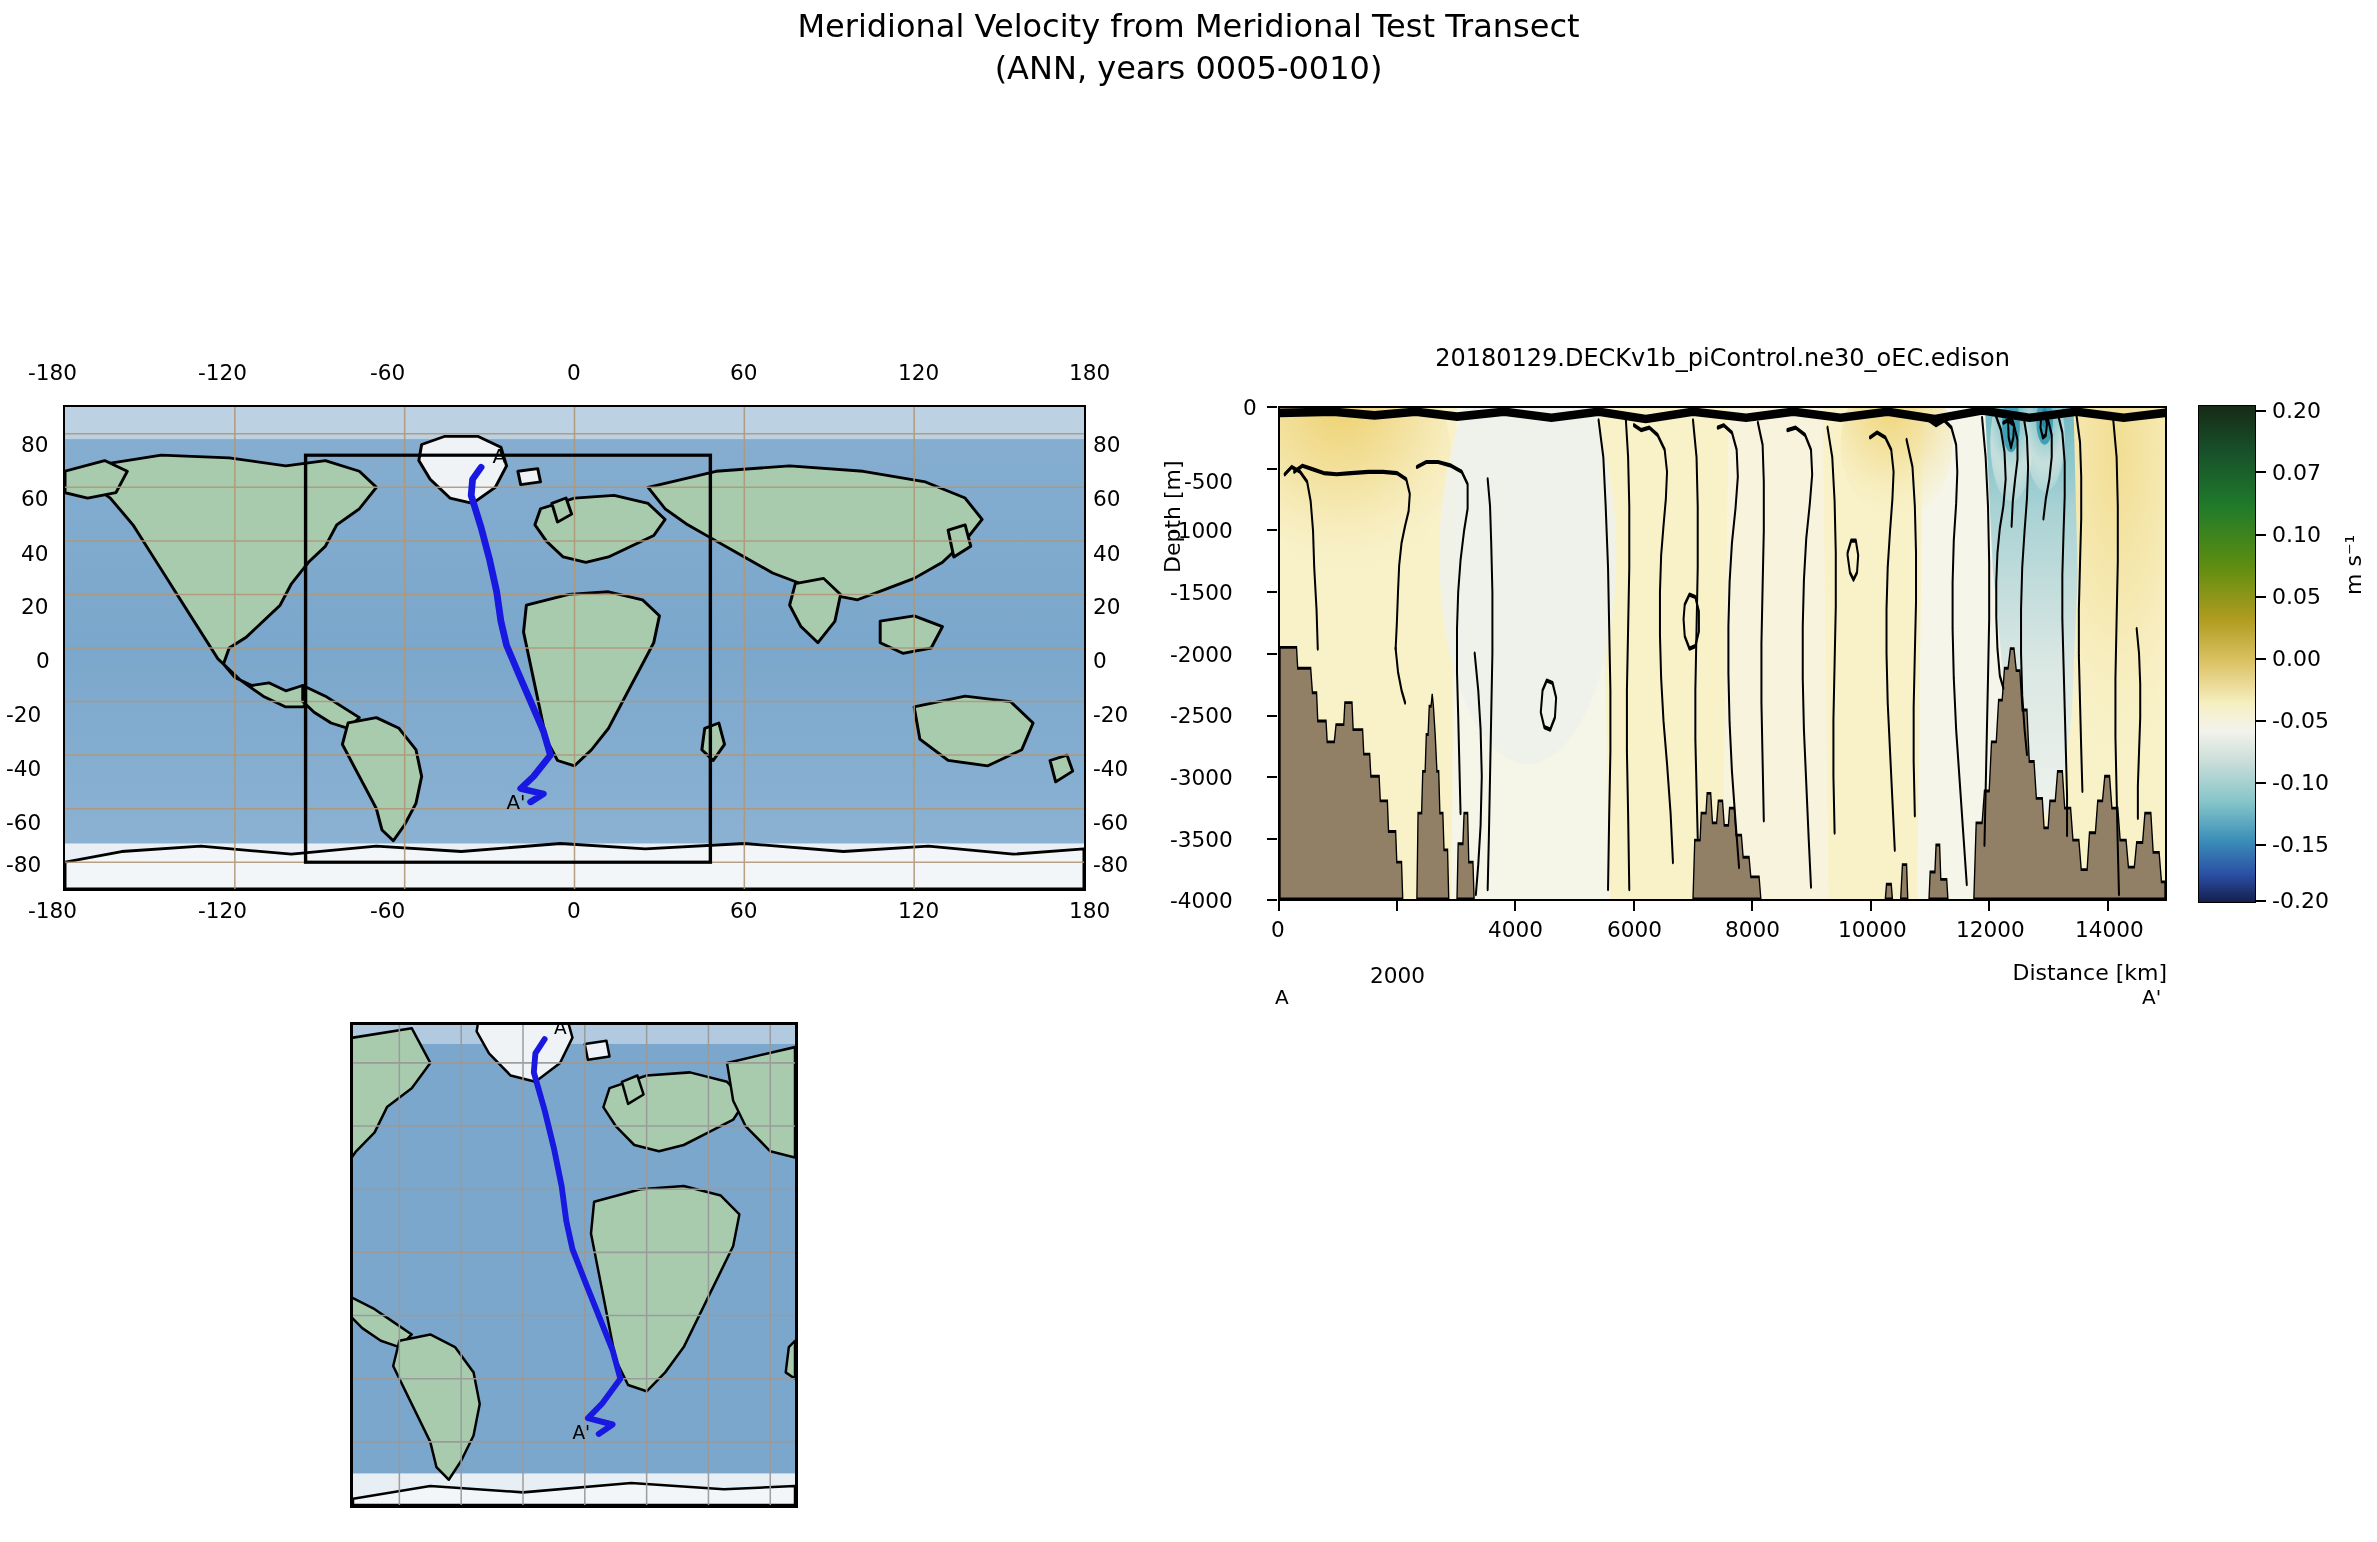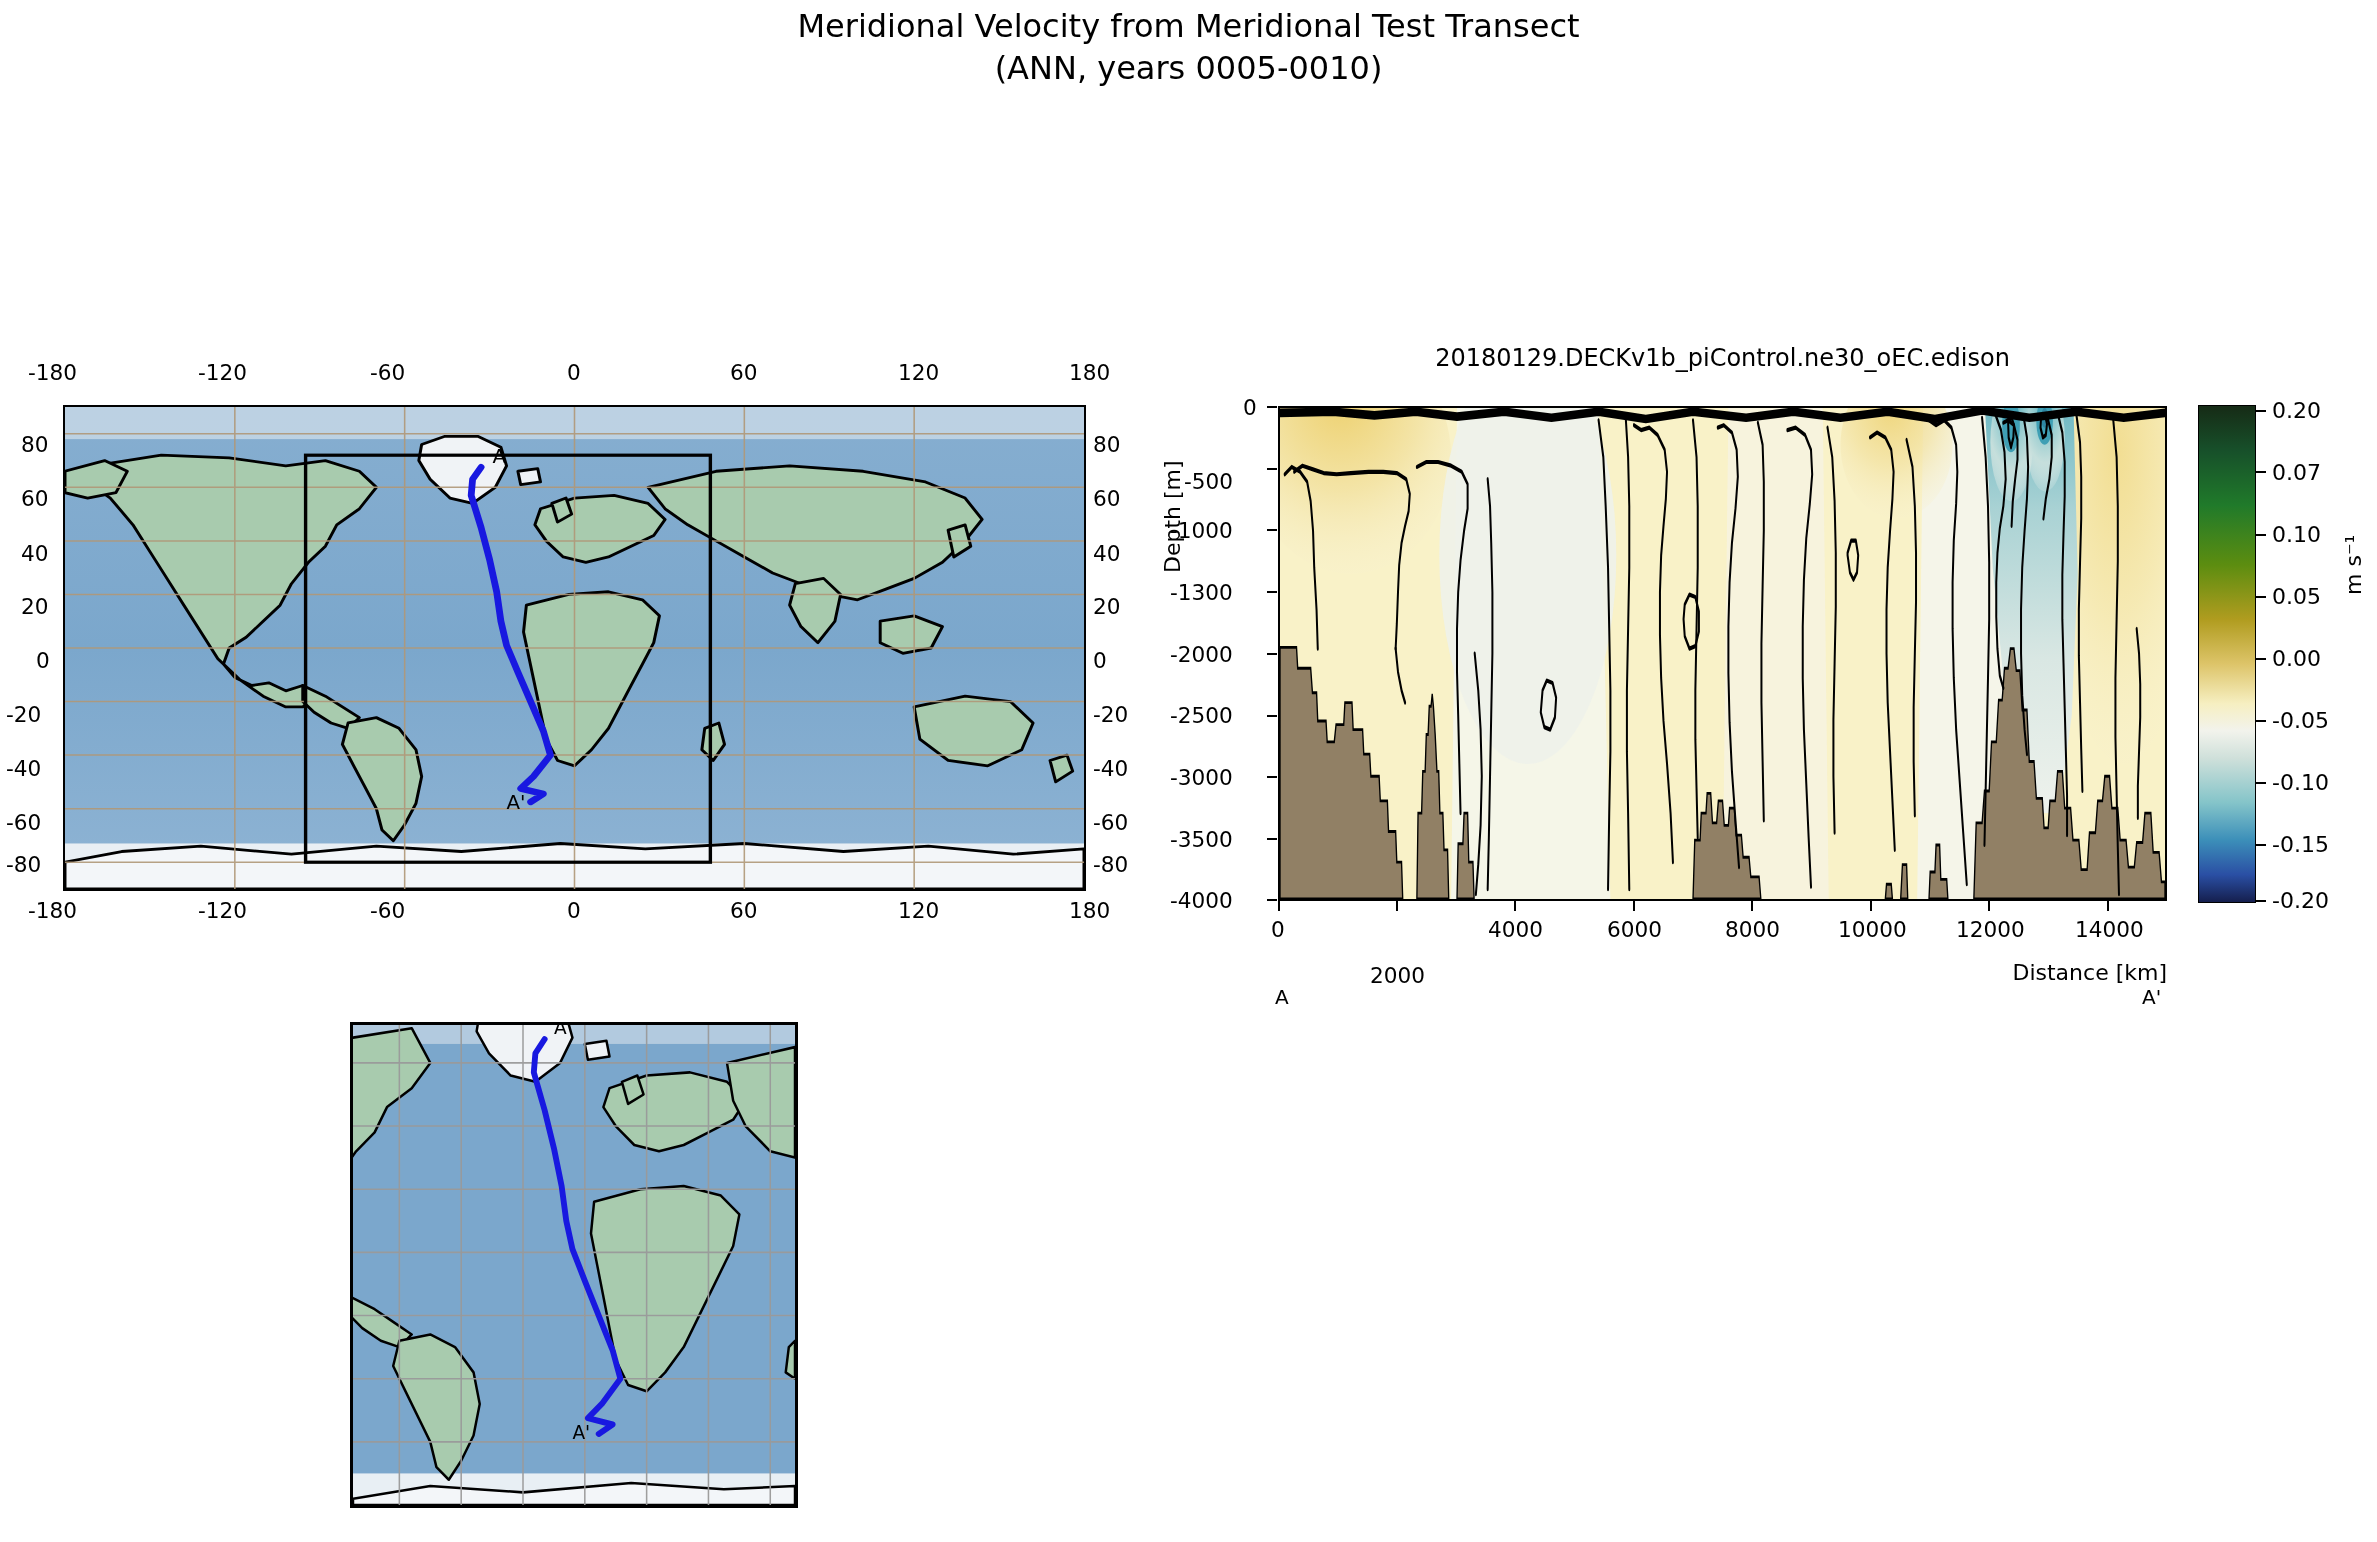--- a/index.html
+++ b/index.html
@@ -346,21 +346,21 @@
   <div class="tickMark" style="left:1267px;top:591px;width:10.4px;height:2.2px;"></div>
   <div class="tickMark" style="left:1267px;top:653px;width:10.4px;height:2.2px;"></div>
   <div class="tickMark" style="left:1267px;top:715px;width:10.4px;height:2.2px;"></div>
   <div class="tickMark" style="left:1267px;top:776px;width:10.4px;height:2.2px;"></div>
   <div class="tickMark" style="left:1267px;top:838px;width:10.4px;height:2.2px;"></div>
   <div class="tickMark" style="left:1267px;top:899px;width:10.4px;height:2.2px;"></div>
 
   <div class="tickLabel" style="left:1243px;top:395px;">0</div>
   <div class="tickLabel" style="left:1184px;top:457px;margin-top:12px;">-500</div>
   <div class="tickLabel" style="left:1170px;top:518px;">-1000</div>
-  <div class="tickLabel" style="left:1170px;top:580px;">-1300</div>
+  <div class="tickLabel" style="left:1170px;top:580px;">-1500</div>
   <div class="tickLabel" style="left:1170px;top:642px;">-2000</div>
   <div class="tickLabel" style="left:1170px;top:703px;">-2500</div>
   <div class="tickLabel" style="left:1170px;top:765px;">-3000</div>
   <div class="tickLabel" style="left:1170px;top:827px;">-3500</div>
   <div class="tickLabel" style="left:1170px;top:888px;">-4000</div>
 
   <div class="tickMark" style="left:1278px;top:901px;width:2.2px;height:10.4px;"></div>
   <div class="tickMark" style="left:1396px;top:901px;width:2.2px;height:10.4px;"></div>
   <div class="tickMark" style="left:1514px;top:901px;width:2.2px;height:10.4px;"></div>
   <div class="tickMark" style="left:1633px;top:901px;width:2.2px;height:10.4px;"></div>

